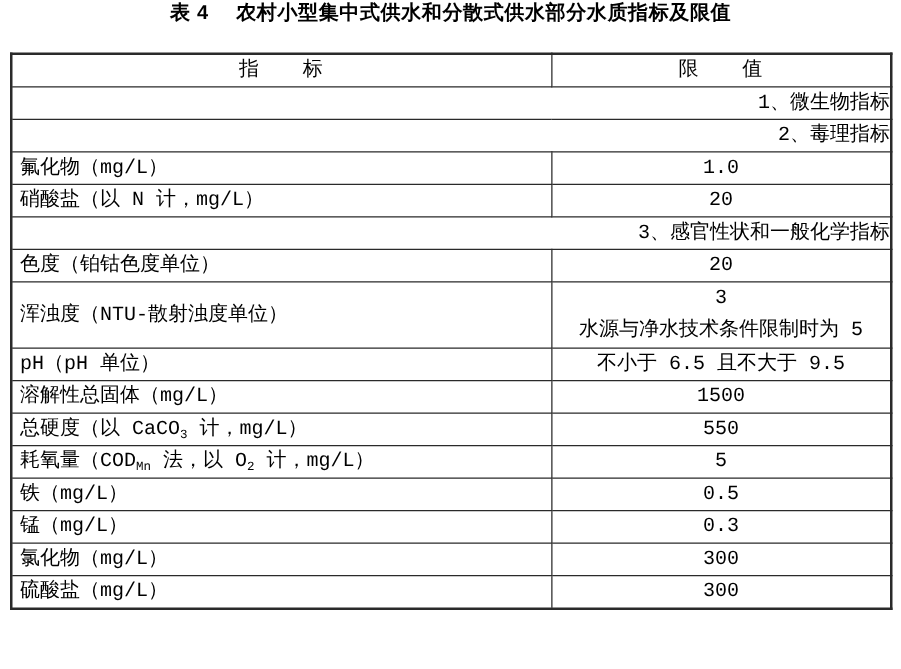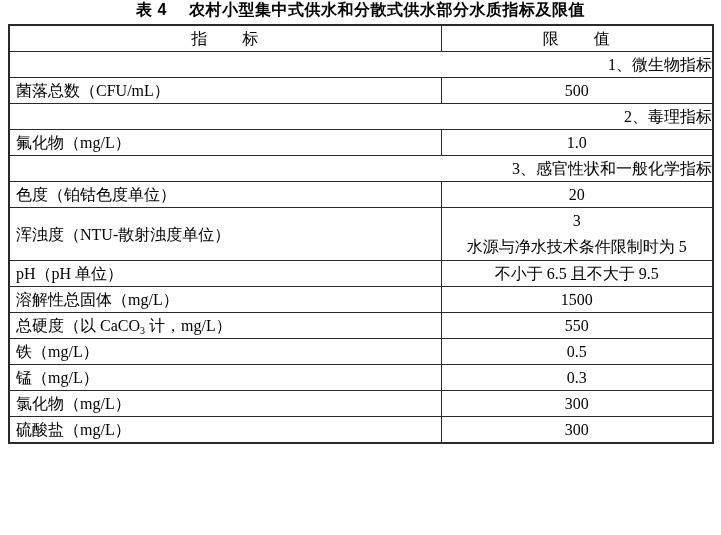--- a/index.html
+++ b/index.html
@@ -20,22 +20,23 @@
     font-size: 16px;
     letter-spacing: 0.5px;
     white-space: nowrap;
   }
   .doc-title .title-prefix { margin-right: 22px; }
   table.spec-table {
     border-collapse: collapse;
     table-layout: fixed;
     width: 704px;
     margin-left: 8px;
-    margin-top: 1px;
+    margin-top: 19px;
     border: 2px solid #2a2a2a;
+    font-family: Liberation Mono, monospace;
   }
   .spec-table th, .spec-table td {
     border: 1px solid #2a2a2a;
     font-size: 16px;
     font-weight: normal;
     height: 26px;
     padding: 0 0 0 6px;
     line-height: 25px;
     overflow: hidden;
     white-space: nowrap;
@@ -73,35 +74,35 @@
     <tbody>
       <tr>
         <th class="head">指　　标</th>
         <th class="head">限　　值</th>
       </tr>
 
       <tr>
         <td class="section" colspan="2">1、微生物指标</td>
       </tr>
 
-      <tr>
-        <td class="label">菌落总数（CFU/mL）</td>
-        <td class="value">500</td>
-      </tr>
 
       <tr>
         <td class="section" colspan="2">2、毒理指标</td>
       </tr>
 
 
       <tr>
         <td class="label">氟化物（mg/L）</td>
         <td class="value">1.0</td>
       </tr>
 
+      <tr>
+        <td class="label">硝酸盐（以 N 计，mg/L）</td>
+        <td class="value">20</td>
+      </tr>
 
       <tr>
         <td class="section" colspan="2">3、感官性状和一般化学指标</td>
       </tr>
 
       <tr>
         <td class="label">色度（铂钴色度单位）</td>
         <td class="value">20</td>
       </tr>
 
@@ -121,20 +122,24 @@
       <tr>
         <td class="label">溶解性总固体（mg/L）</td>
         <td class="value">1500</td>
       </tr>
 
       <tr>
         <td class="label"><span>总硬度（以 CaCO</span><sub class="chem">3</sub><span> 计，mg/L）</span></td>
         <td class="value">550</td>
       </tr>
 
+      <tr>
+        <td class="label"><span>耗氧量（COD</span><sub class="chem">Mn</sub><span> 法，以 O</span><sub class="chem">2</sub><span> 计，mg/L）</span></td>
+        <td class="value">5</td>
+      </tr>
 
       <tr>
         <td class="label">铁（mg/L）</td>
         <td class="value">0.5</td>
       </tr>
 
       <tr>
         <td class="label">锰（mg/L）</td>
         <td class="value">0.3</td>
       </tr>

